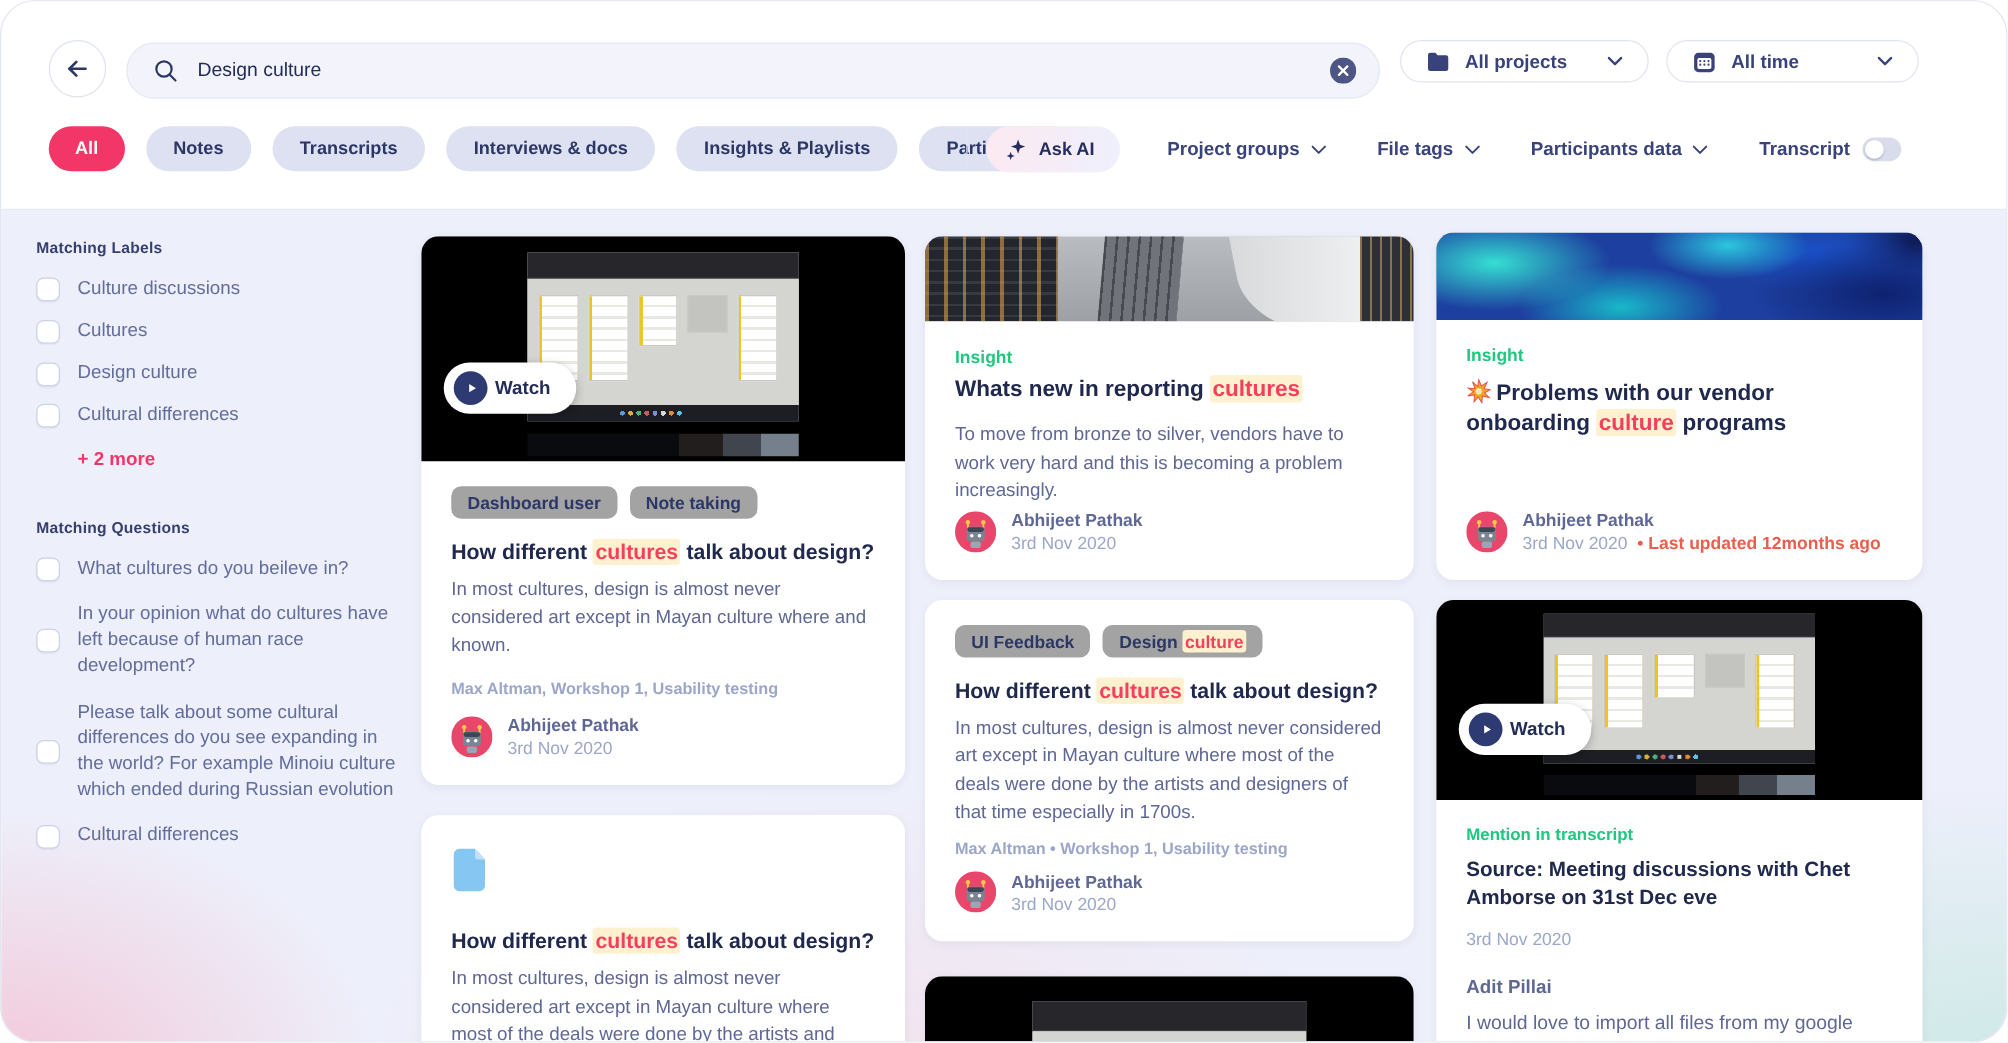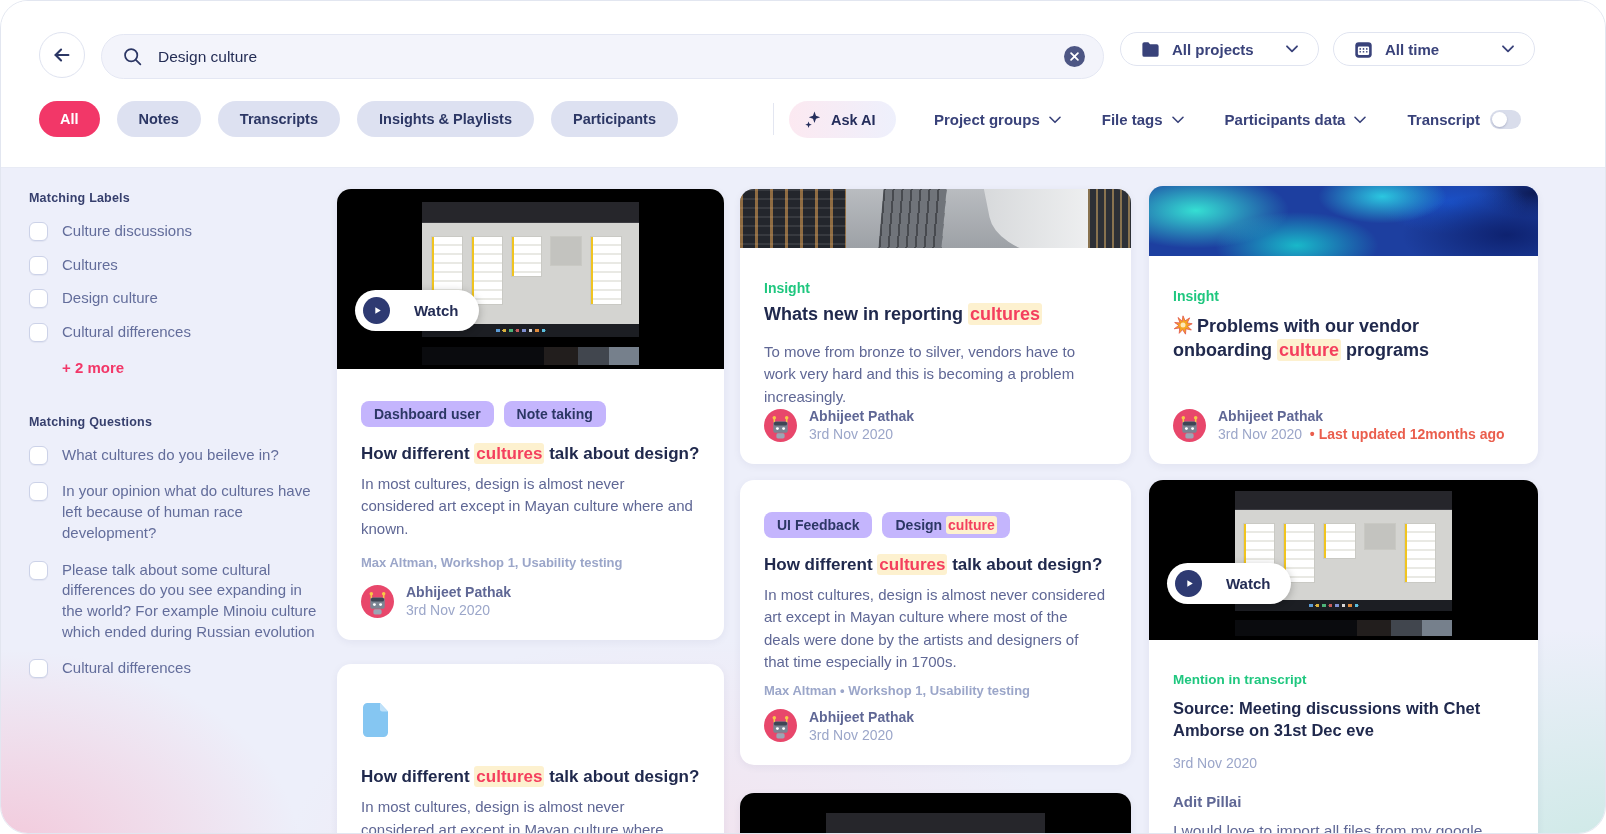--- a/index.html
+++ b/index.html
@@ -44,36 +44,36 @@
                  box-shadow:0 1px 2px rgba(30,40,90,.25);}
   
   main{ position:absolute; top:166px; left:0; right:0; bottom:0; overflow:hidden;
     background:
       radial-gradient(430px 300px at 0% 104%, rgba(246,178,200,.65), transparent 70%),
       radial-gradient(560px 340px at 42% 106%, rgba(249,210,222,.45), transparent 70%),
       radial-gradient(520px 330px at 100% 104%, rgba(178,228,213,.55), transparent 70%),
       #edeffa;}
   aside{ position:absolute; left:28px; top:24px; width:292px;}
   .shead{ font-size:12.5px; font-weight:700; color:#363f6d; letter-spacing:.2px; margin-bottom:16px;}
-  .fitem{ display:flex; gap:14px; margin-bottom:13px; align-items:flex-start; cursor:pointer;}
+  .fitem{ display:flex; gap:14px; margin-bottom:13px; align-items:center; cursor:pointer;}
   .cb{ flex:0 0 auto; width:19px; height:19px; border-radius:6px; background:#fff; border:1.5px solid #ccd2e8;
        box-shadow:0 1px 1px rgba(40,50,100,.06); margin-top:1px;}
   .fitem .flbl{ font-size:15px; color:#636d9b; line-height:1.38;}
   .more{ border:none; background:none; color:#f23768; font-size:15px; font-weight:700; margin:3px 0 0 33px;
          cursor:pointer; font-family:"Liberation Sans",sans-serif;}
   .qsec{ margin-top:38px;}
   .qsec .fitem{ margin-bottom:16px;}
   
   .col{ position:absolute; top:22px;}
   .col1{ left:336px; width:387px;}
   .col2{ left:739px; width:391px;}
   .col3{ left:1148px; width:389px; top:19px;}
   .card{ background:#fff; border-radius:14px; box-shadow:0 2px 8px rgba(30,40,90,.06); overflow:hidden; cursor:pointer;}
-  .cbody{ padding:32px 24px 22px 24px;justify-content:space-between;}
-  .chip{ display:inline-block; background:#c4b5fd; border-radius:8px; padding:5px 13px; font-size:14px;
+  .cbody{ padding:20px 24px 22px 24px;justify-content:space-between;}
+  .chip{ display:inline-block; background:#a3a3a3; border-radius:8px; padding:5px 13px; font-size:14px;
          font-weight:600; color:#2c3765;}
   .tagrow{ display:flex; gap:10px;}
   .ctitle{ font-size:17px; font-weight:700; color:#20294d; line-height:1.35; margin-top:16px;}
   .ctitle mark, .chip mark{ background:#fdf1cf; color:#f43f5e; border-radius:3px; padding:1px 2px; font-weight:700;}
   .cbodytext{ font-size:15px; color:#5f6795; line-height:1.5; margin-top:7px;}
   .cmeta{ font-size:13px; color:#9ba6c9; font-weight:600; margin-top:15px;}
   .author{ display:flex; gap:12px; align-items:center; margin-top:14px;}
   .avatar{ width:33px; height:33px; border-radius:50%; flex:0 0 auto; display:flex;}
   .aname{ font-size:14px; font-weight:700; color:#5f6795;}
   .adate{ font-size:14px; color:#9ba6c9; margin-top:2px;}
@@ -96,21 +96,21 @@
             radial-gradient(circle 2px at 38% 50%,#d8b13c 98%,transparent),
             radial-gradient(circle 2px at 41% 50%,#4db378 98%,transparent),
             radial-gradient(circle 2px at 44% 50%,#c75c5c 98%,transparent),
             radial-gradient(circle 2px at 47% 50%,#7f8fd0 98%,transparent),
             radial-gradient(circle 2px at 50% 50%,#d8d8d8 98%,transparent),
             radial-gradient(circle 2px at 53% 50%,#e08a3c 98%,transparent),
             radial-gradient(circle 2px at 56% 50%,#5bc0de 98%,transparent);}
   .vcam{ position:absolute; left:22%; width:56%; bottom:2.5%; height:10%;
          background:linear-gradient(90deg,#0a0b0e 0 56%,#221e1d 56% 72%,#41464e 72% 86%,#76808c 86% 100%);}
   .watch{ position:absolute; left:18px; top:56%; height:41px; border:none; border-radius:21px; background:#fff;
-          display:flex; align-items:center; gap:24px; padding:0 21px 0 8px; cursor:pointer;
+          display:flex; align-items:center; gap:6px; padding:0 21px 0 8px; cursor:pointer;
           box-shadow:0 2px 8px rgba(0,0,0,.25); font-family:"Liberation Sans",sans-serif;}
   .playc{ width:27px; height:27px; border-radius:50%; background:#2e3a72; display:flex; align-items:center; justify-content:center;}
   .playc svg{ width:13px; height:13px; margin-left:2px;}
   .watch .txt{ font-size:15px; font-weight:700; color:#242d55;}
   
   .cover{ position:relative; height:68px; overflow:hidden;}
   .cover.city{ background:linear-gradient(180deg,#b9bcc0,#9da1a6);}
   .city .b1{ position:absolute; left:0; top:0; width:27%; height:100%; background:#23262c;
     background-image:repeating-linear-gradient(90deg,rgba(248,176,88,.5) 0 3px,transparent 3px 15px),
       repeating-linear-gradient(180deg,rgba(255,255,255,.09) 0 2px,transparent 2px 9px);}
@@ -197,20 +197,21 @@
           <svg viewBox="0 0 12 8">
             <path d="M1 1.3l5 5 5-5" stroke="#39427a" stroke-width="1.8" fill="none" stroke-linecap="round" stroke-linejoin="round"></path>
           </svg>
         </span>
     </div>
 
     <div class="tabs">
       <button class="tab active">All</button>
       <button class="tab">Notes</button>
       <button class="tab">Transcripts</button>
+      <button class="tab">Interviews &amp; docs</button>
       <button class="tab">Insights &amp; Playlists</button>
       <button class="tab">Participants</button>
     </div>
     <div class="vdiv"></div>
 
     <button class="askai">
       <svg width="19" height="19" viewBox="0 0 24 24" fill="#252e5c">
           <path d="M14.5 2l1.9 5.3 5.3 1.9-5.3 1.9-1.9 5.3-1.9-5.3-5.3-1.9 5.3-1.9z"></path>
           <path d="M7 14.5l1.1 3 3 1.1-3 1.1-1.1 3-1.1-3-3-1.1 3-1.1z"></path>
         </svg>

